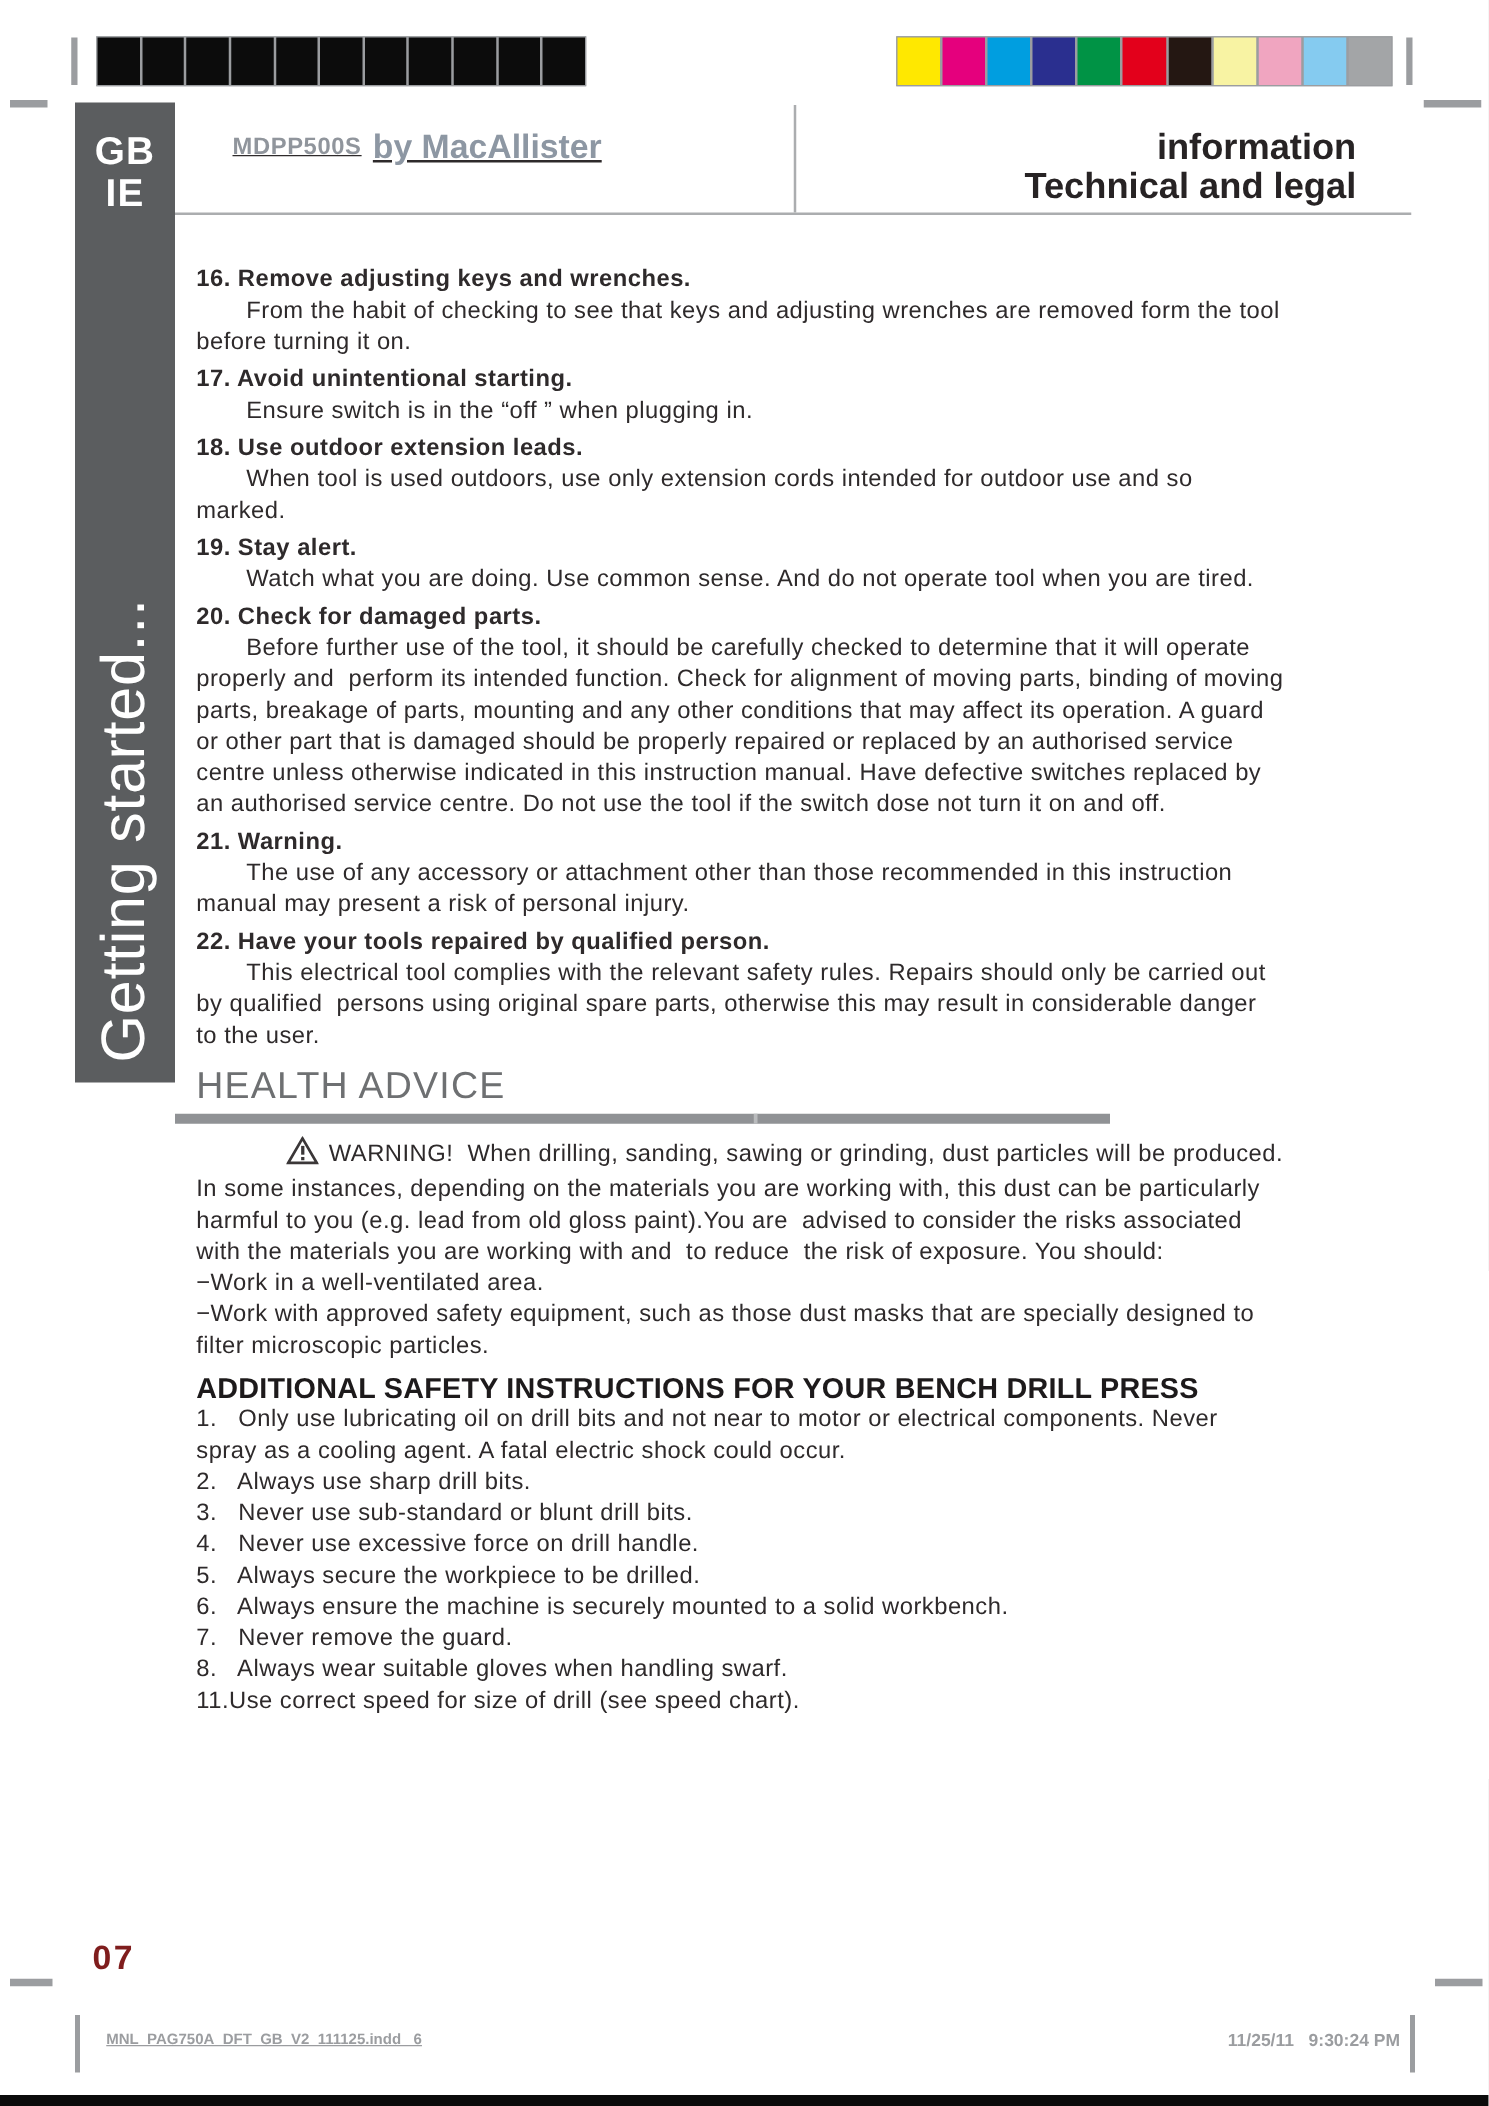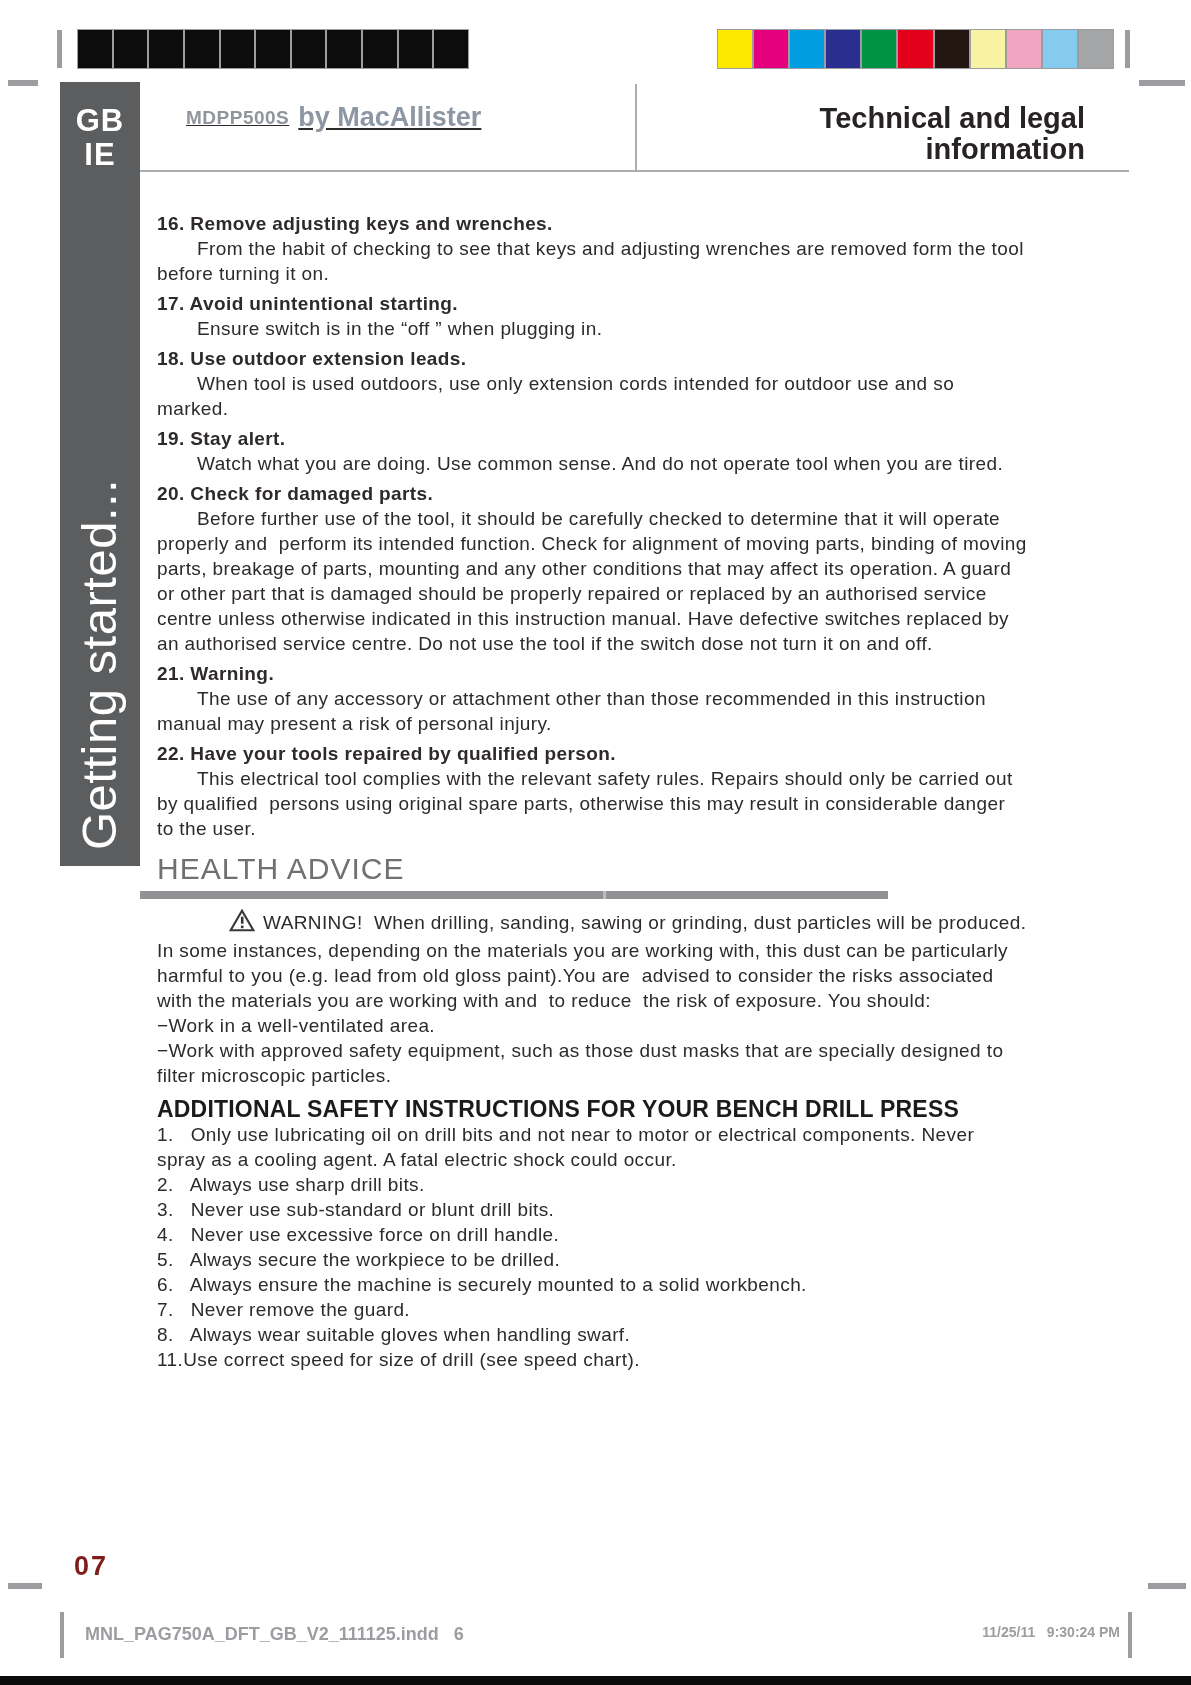--- a/index.html
+++ b/index.html
@@ -67,21 +67,21 @@
   .additional-head{
     font-weight:bold;font-size:23px;line-height:26px;color:#1d1a1b;
     margin-top:8px !important;letter-spacing:0.2px;
   }
   .add-item{white-space:pre-wrap;}
   
   .page-number{position:absolute;left:74px;top:1551px;font-size:27px;font-weight:bold;color:#7f1d1d;letter-spacing:2px;}
   .fbracket{position:absolute;top:1612px;width:4px;height:46px;background:#9b9da0;}
   .fbracket-left{left:60px;}
   .fbracket-right{left:1128px;}
-  .footer-file{position:absolute;left:85px;top:1624px;font-size:18px;font-weight:bold;color:#9b9da0;white-space:pre;}
+  .footer-file{position:absolute;left:85px;top:1624px;font-size:12px;font-weight:bold;color:#9b9da0;white-space:pre;text-decoration:underline;}
   .footer-time{position:absolute;right:71px;top:1624px;font-size:14px;font-weight:bold;color:#9b9da0;white-space:pre;}
   .bottom-bar{position:absolute;left:0;top:1676px;width:1191px;height:9px;background:#0b0b0b;}
 </style>
 </head>
 <body>
 
 <div class="page">
 
   <div class="dash dash-tl"></div>
   <div class="tick tick-left"></div>
@@ -121,22 +121,22 @@
     </div>
     <div class="vtitle">Getting started...</div>
   </div>
 
   <div class="brand">
     <span class="brand-model">MDPP500S</span>
     <span class="brand-name">by MacAllister</span>
   </div>
   <div class="vdivider"></div>
   <div class="page-title">
+    <div>information</div>
     <div>Technical and legal</div>
-    <div>information</div>
   </div>
   <div class="header-rule"></div>
 
   <div class="content">
 
     <p class="item-heading">16. Remove adjusting keys and wrenches.</p>
     <p class="item-body">From the habit of checking to see that keys and adjusting wrenches are removed form the tool before turning it on.</p>
 
     <p class="item-heading">17. Avoid unintentional starting.</p>
     <p class="item-body">Ensure switch is in the “off ” when plugging in.</p>

